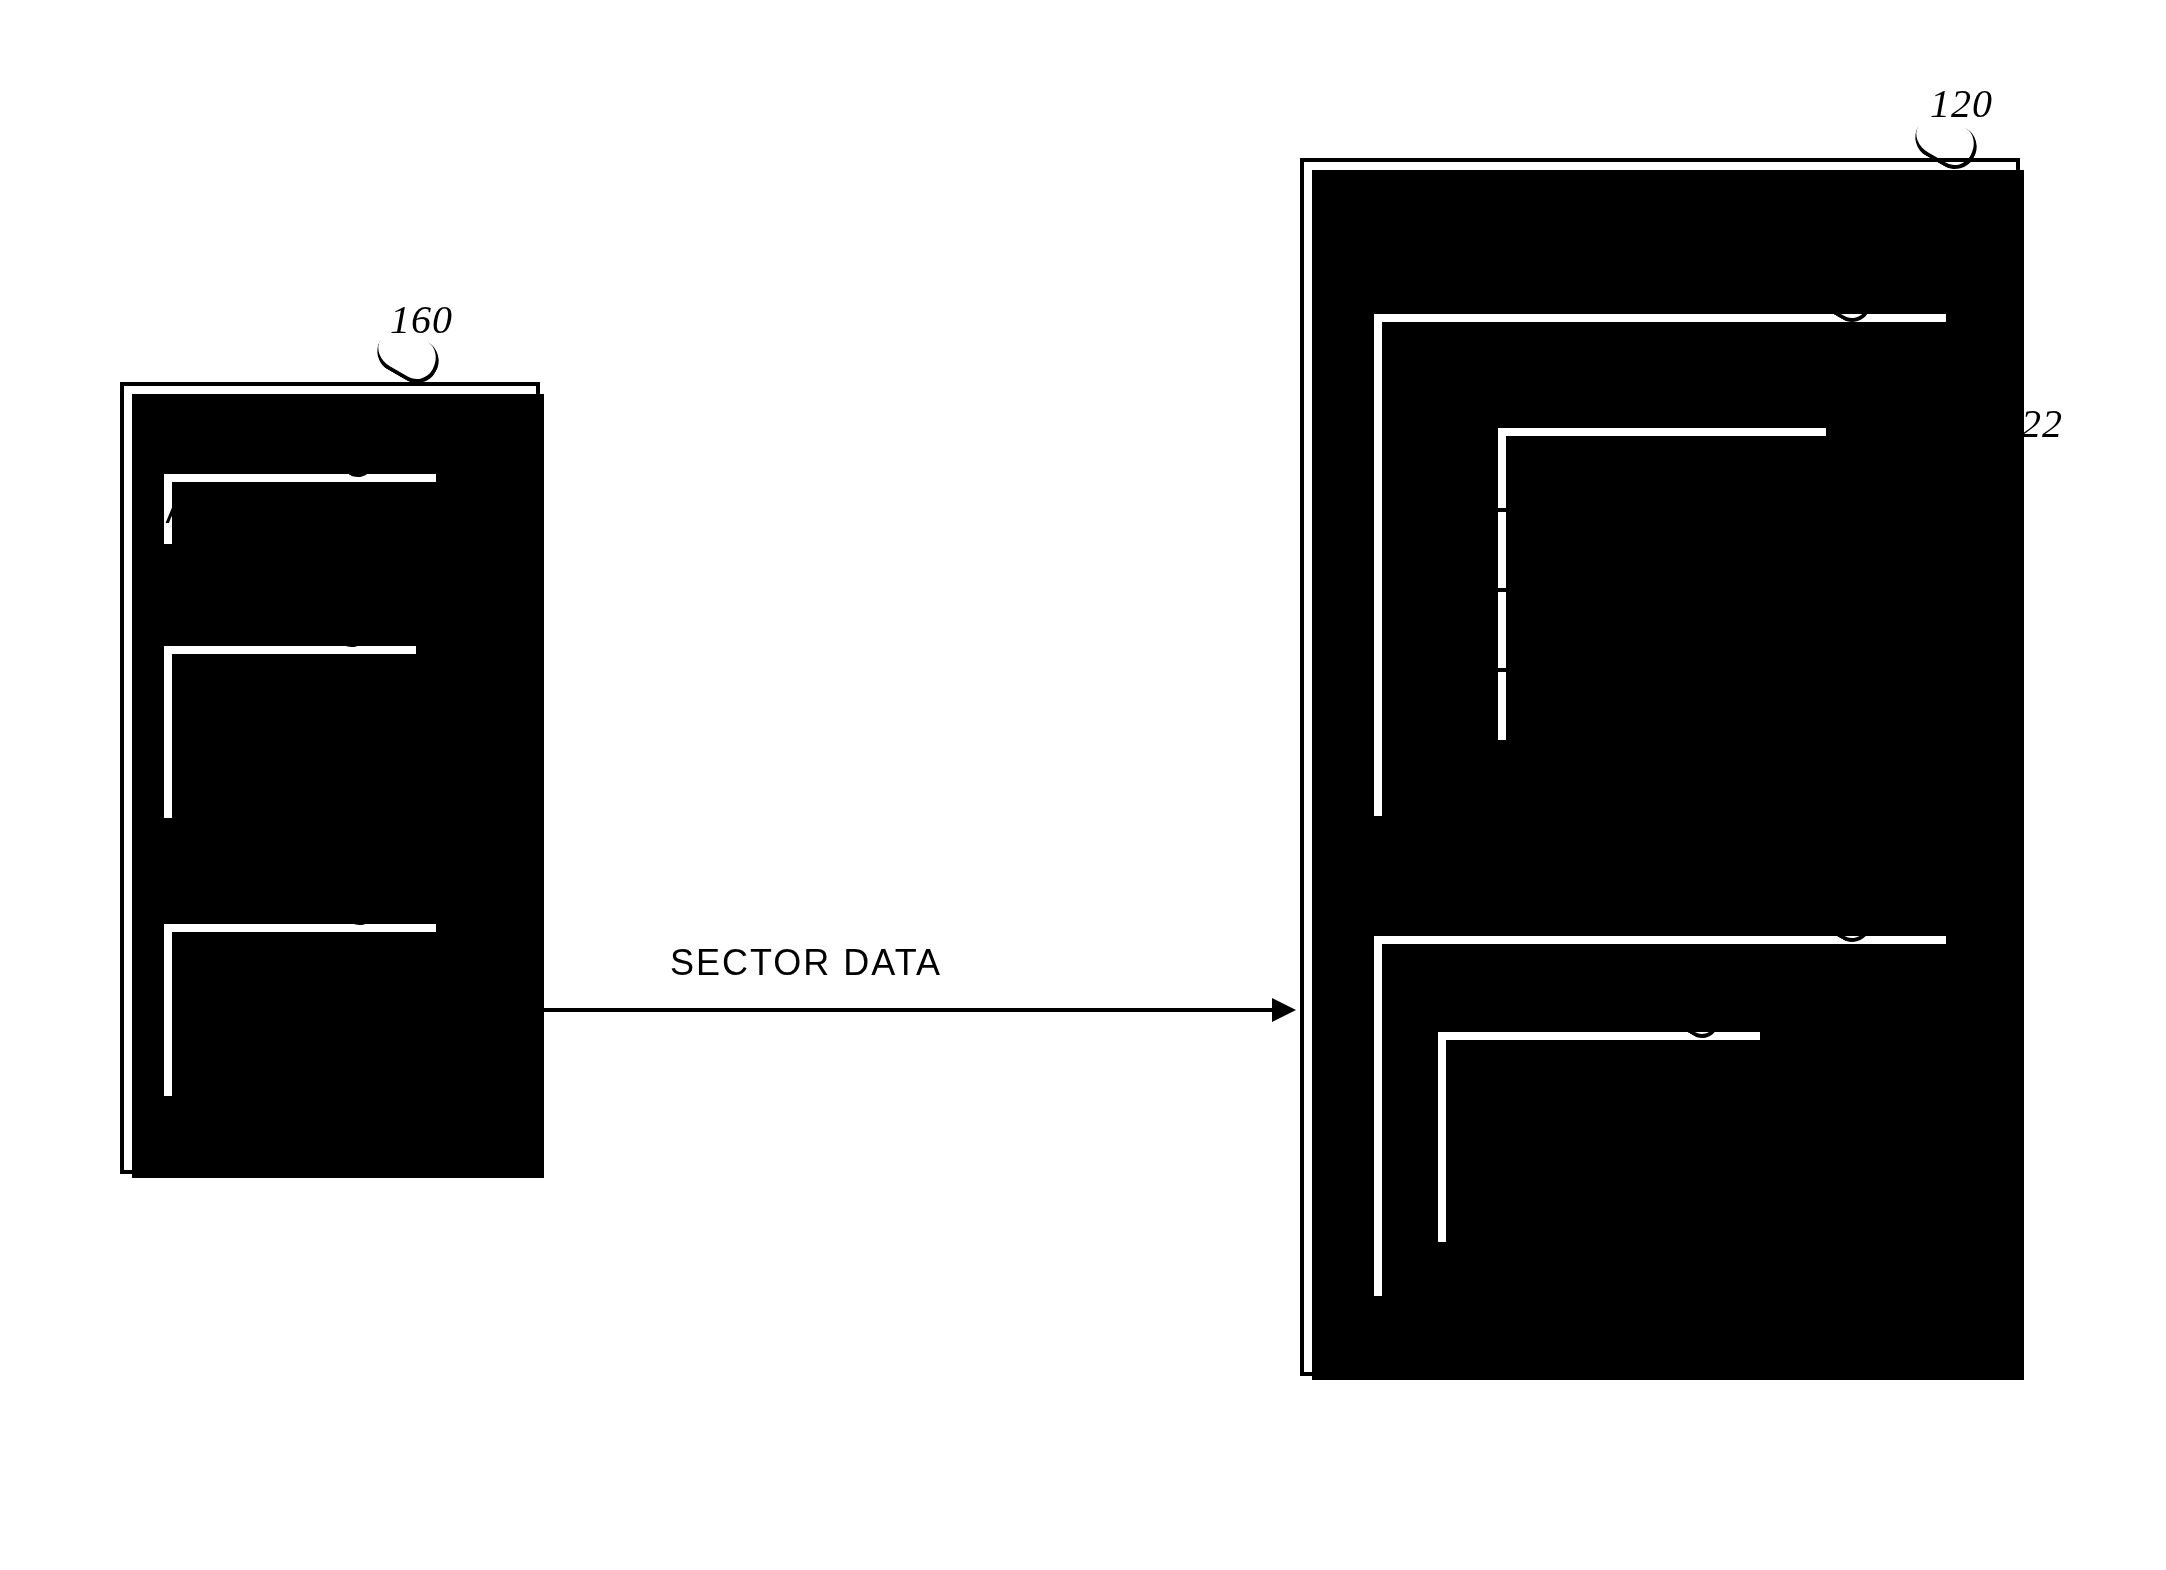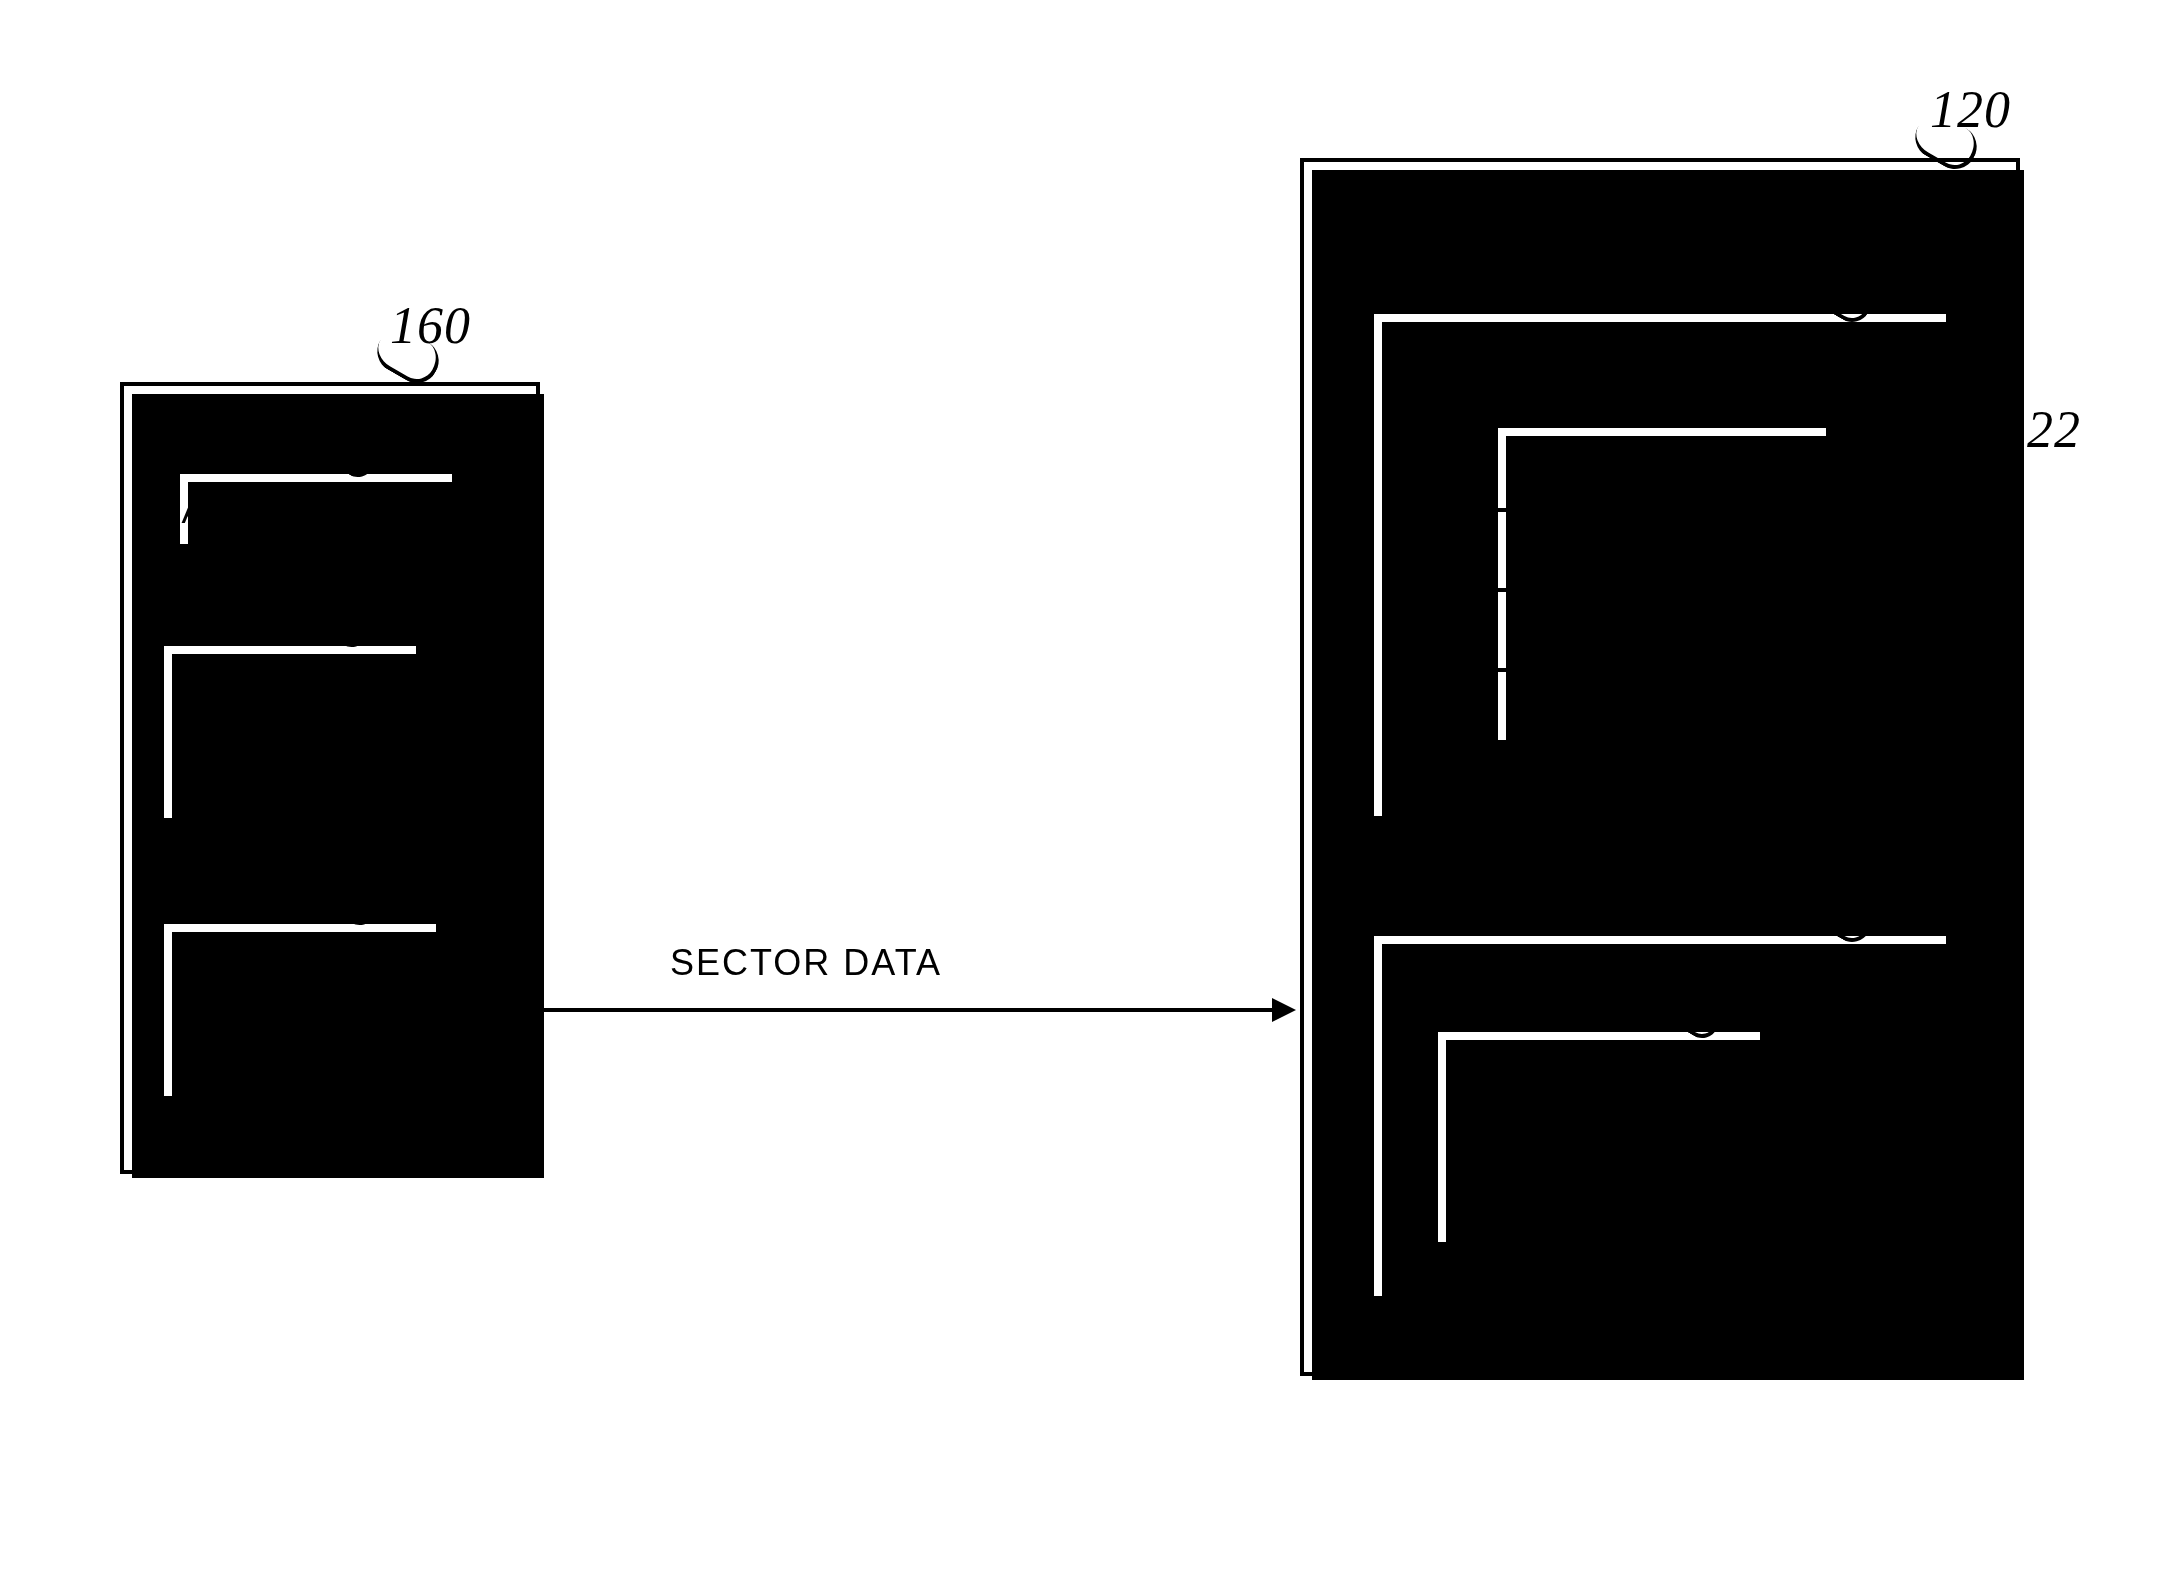--- a/index.html
+++ b/index.html
@@ -48,31 +48,31 @@
     right: 0;
     text-align: center;
     font-size: 34px;
     letter-spacing: 2px;
     line-height: 46px;
     font-weight: 400;
   }
   .ref-label {
     position: absolute;
     font-style: italic;
-    font-size: 52px;
+    font-size: 40px;
     font-family: "Brush Script MT", "Comic Sans MS", cursive;
     letter-spacing: 1px;
   }
 
   
   #host           { left: 120px;  top: 382px;  width: 420px;  height: 792px; z-index: 10; }
   #host-title     { top: 18px; }
   #ref-110        { left: 390px;  top: 296px; }
 
-  #app            { left: 160px;  top: 470px;  width: 280px;  height: 78px;  z-index: 20; margin-left: 16px; }
+  #app            { left: 160px;  top: 470px;  width: 280px;  height: 78px;  z-index: 20; }
   #app-text       { top: 14px; }
   #ref-111        { left: 340px;  top: 412px; }
 
   #api            { left: 160px;  top: 642px;  width: 260px;  height: 180px; z-index: 20; }
   #api-text       { top: 18px; }
   #ref-112        { left: 330px;  top: 580px; }
 
   #drv            { left: 160px;  top: 920px;  width: 280px;  height: 180px; z-index: 20; }
   #drv-text       { top: 18px; }
   #ref-113        { left: 340px;  top: 858px; }

